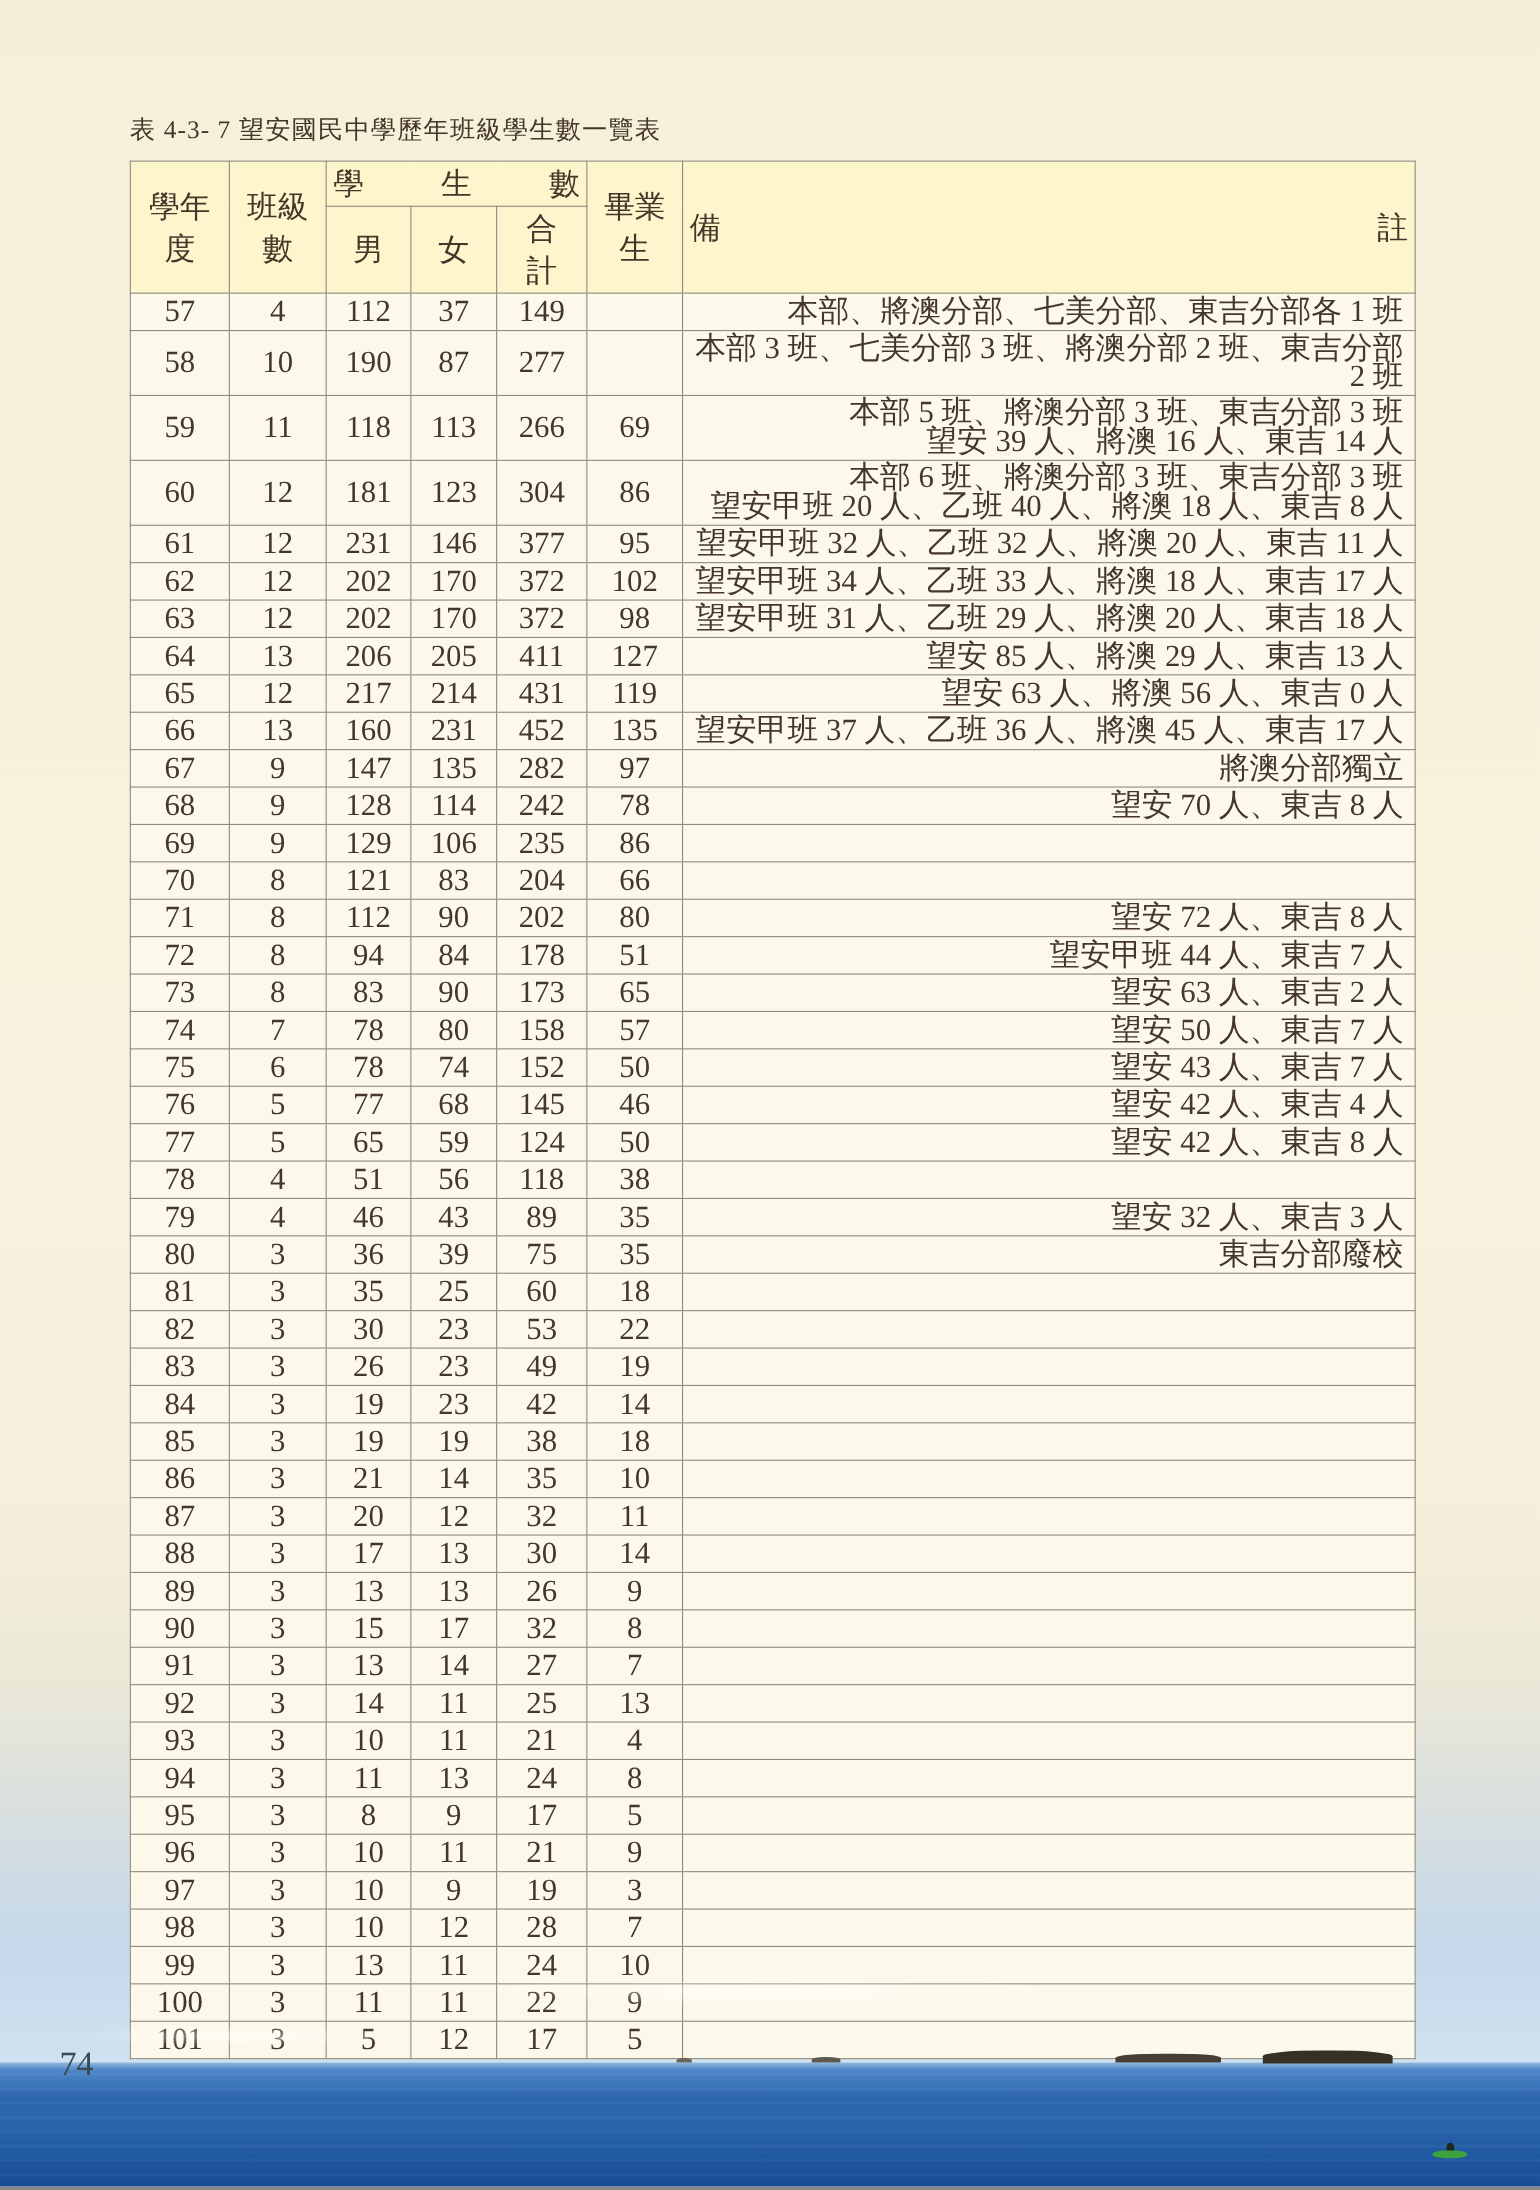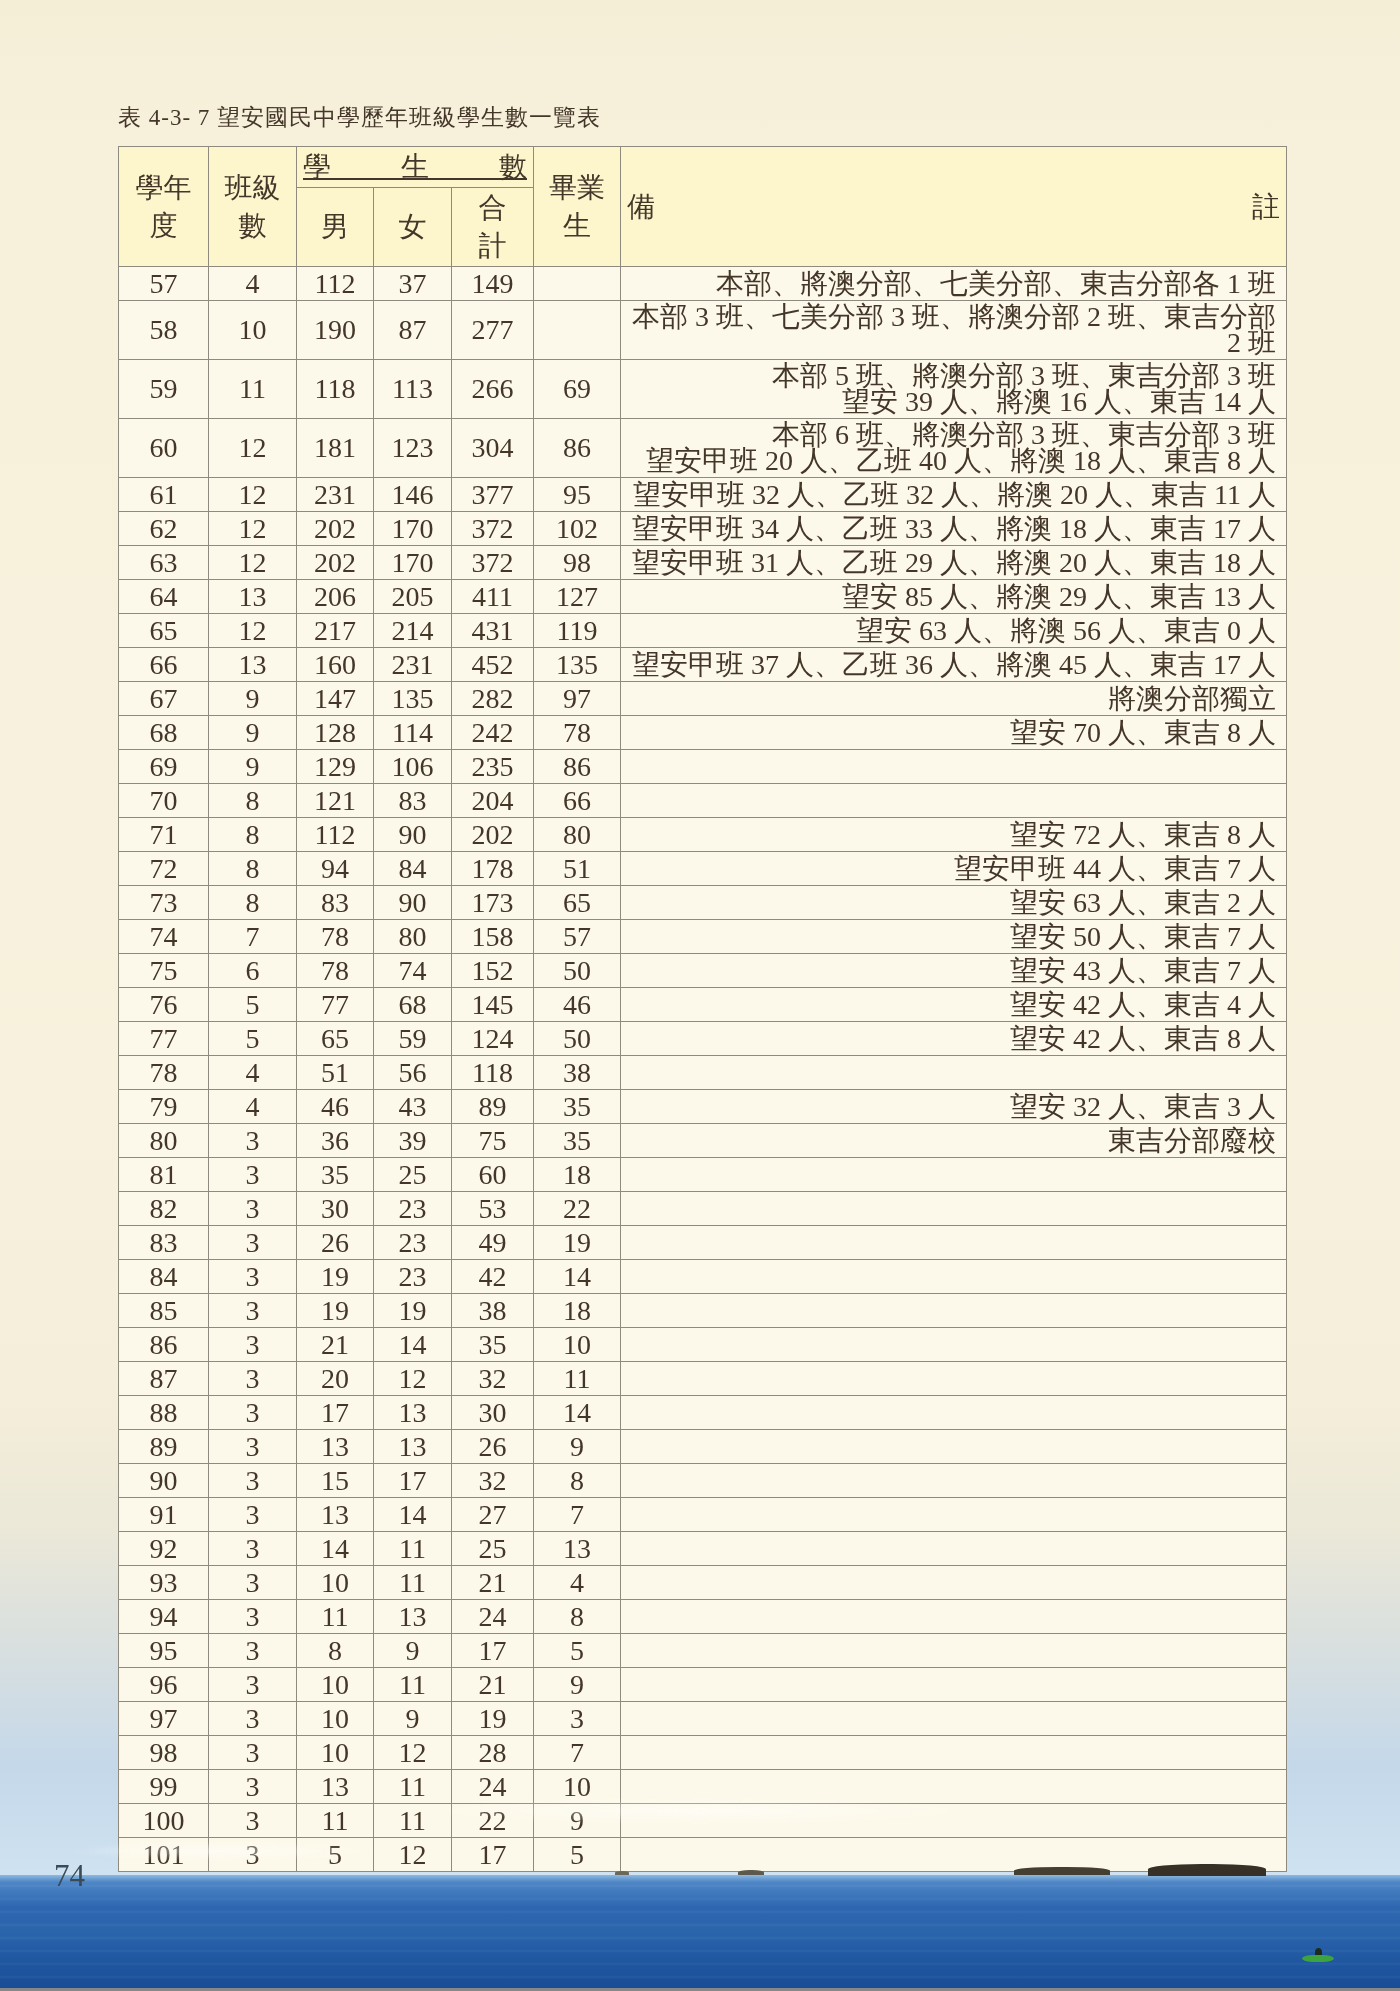--- a/index.html
+++ b/index.html
@@ -57,21 +57,20 @@
   .data-table thead th{
     background:var(--header-bg,#fdf6cd);
     height:34px;
     padding:1px 6px;
     text-align:center;
   }
   th.students-head{
     text-align:justify;
     text-align-last:justify;
     padding:1px 22px;
-    text-decoration:underline;
   }
   th.note-head{
     padding:1px 10px;
   }
   th.note-head .spread{
     display:flex;
     justify-content:space-between;
     width:100%;
   }
   .data-table td{

